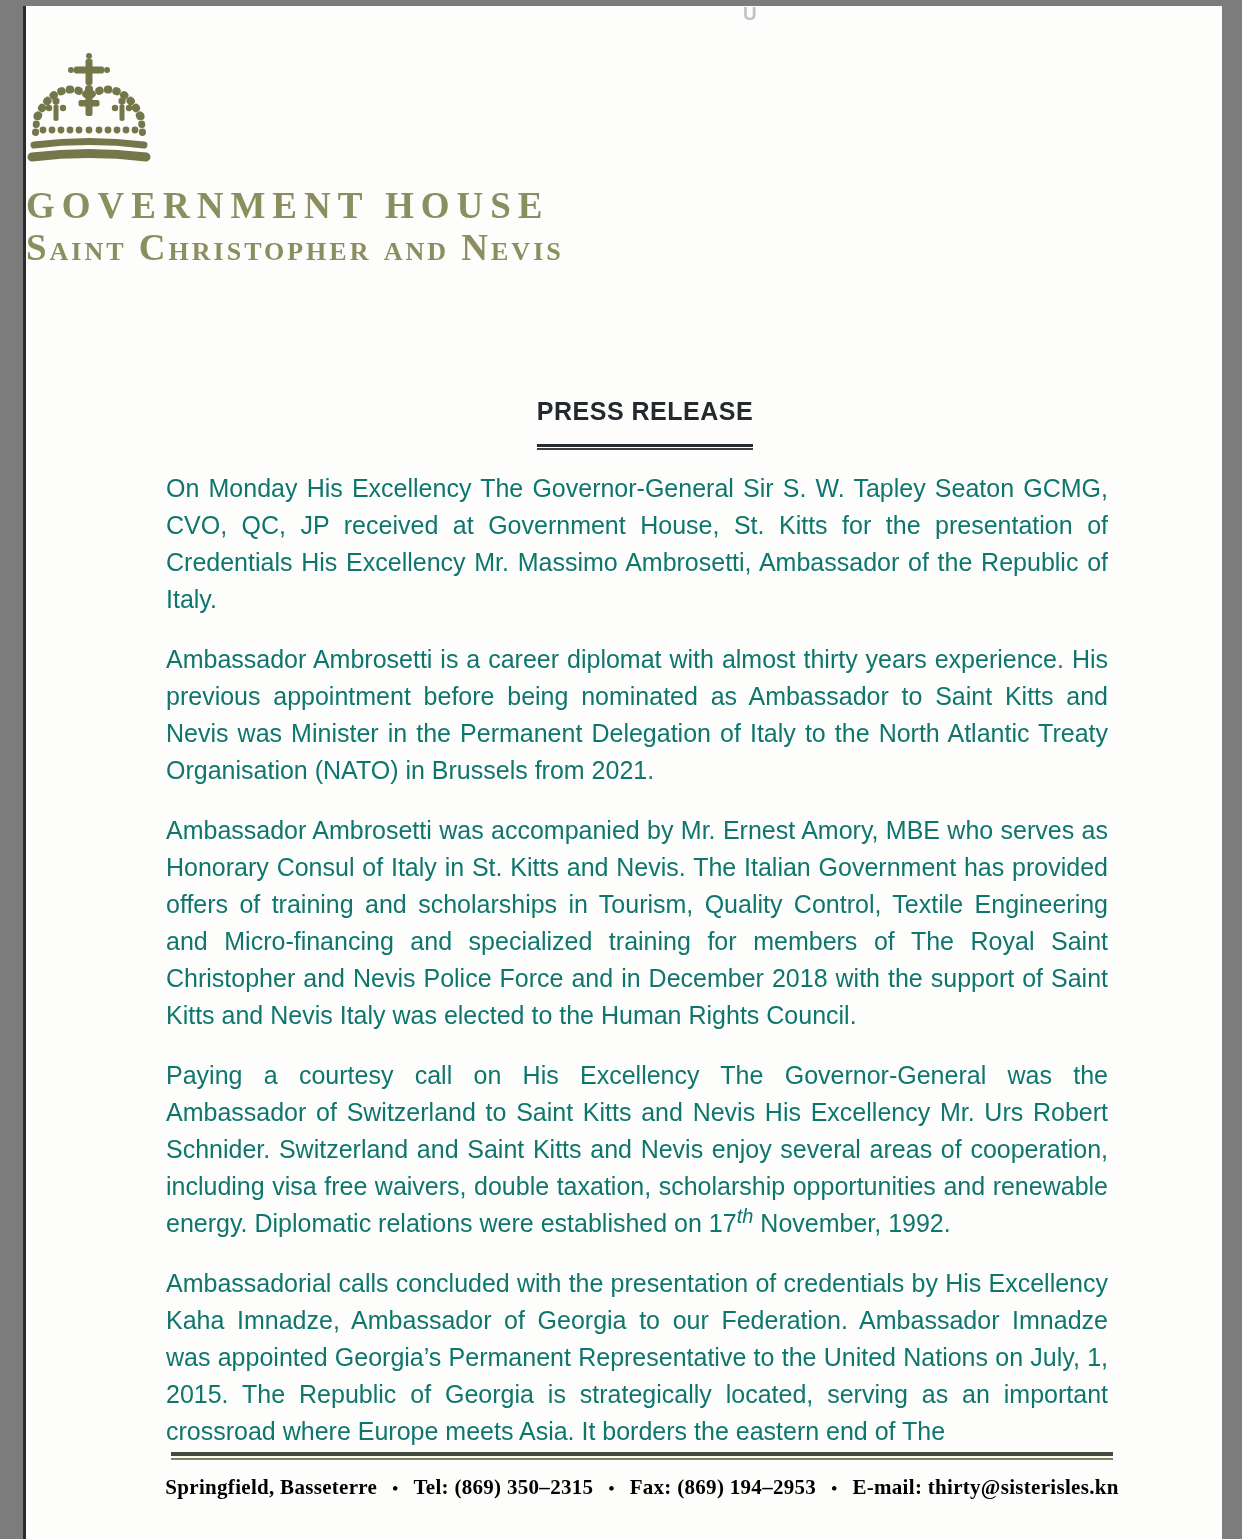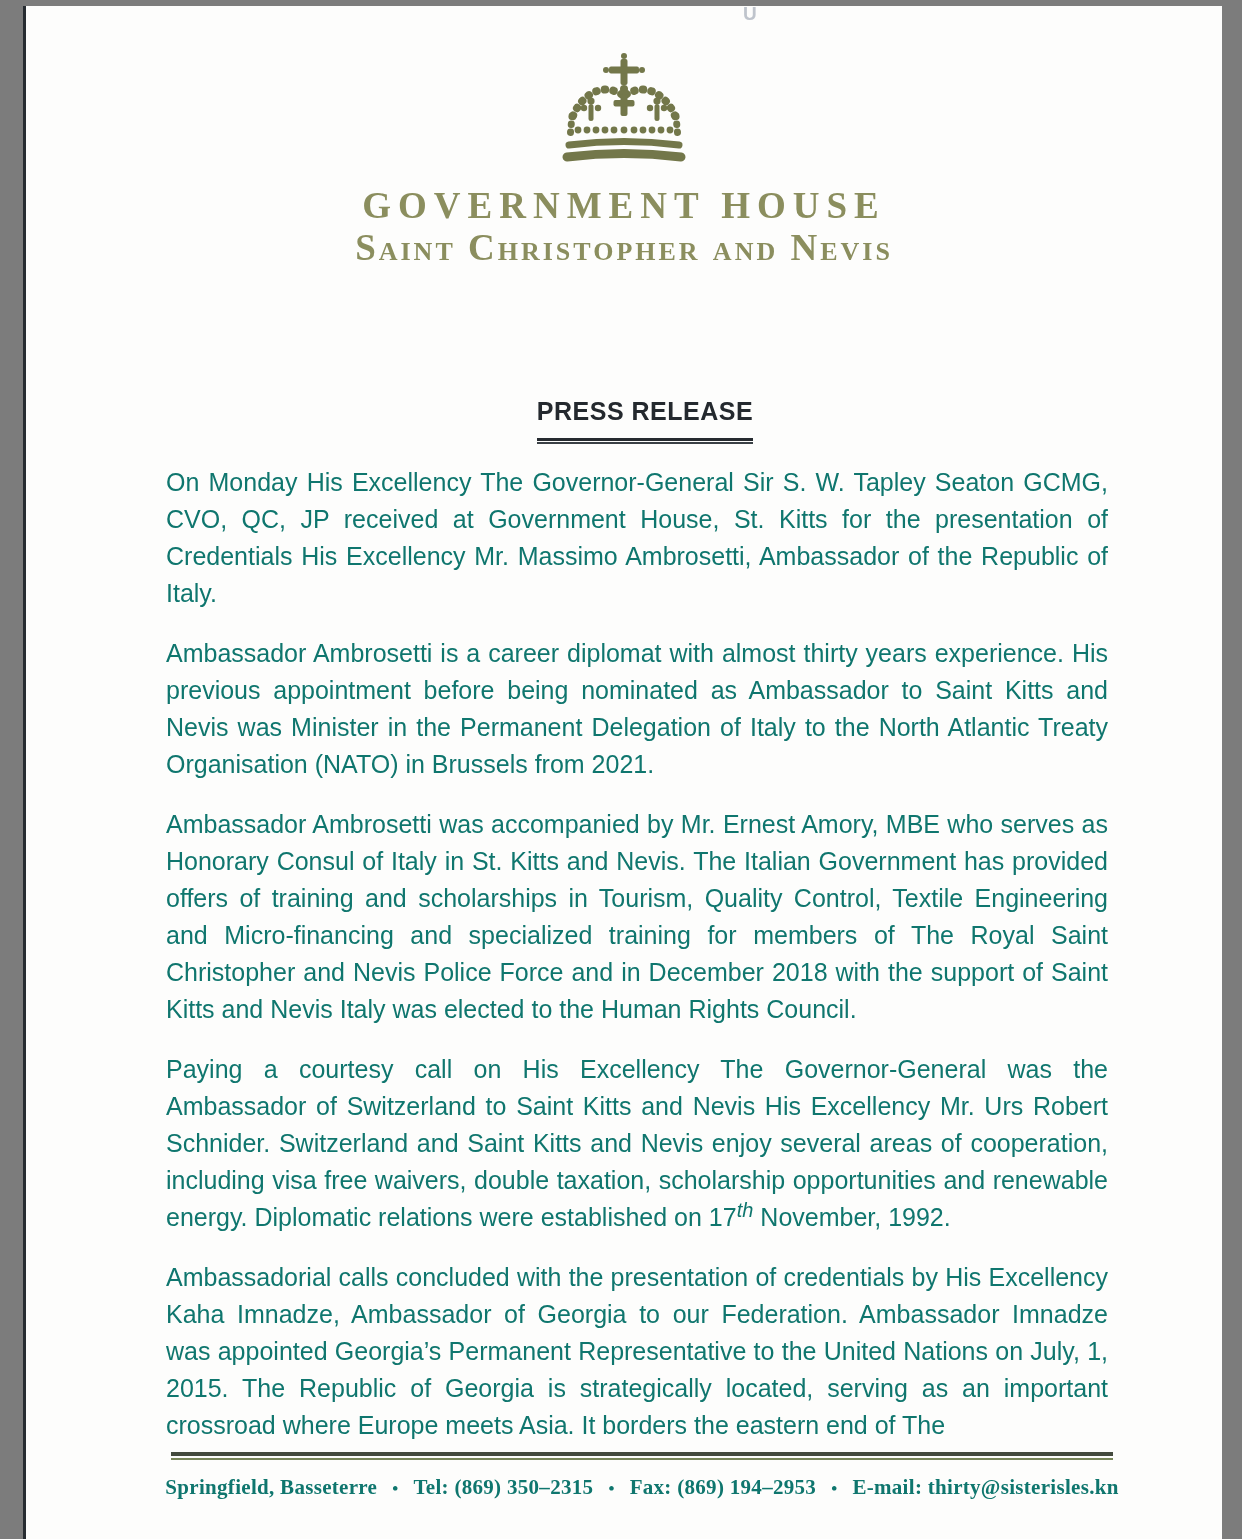--- a/index.html
+++ b/index.html
@@ -17,21 +17,21 @@
     box-sizing: border-box;
     background: #fdfdfc;
     border-left: 3px solid #272c31;
   }
   .scan-artifact {
     position: absolute;
     left: 717px; top: -3px;
     font-size: 19px; font-weight: 700;
     color: #bfc4cc;
   }
-  .letterhead { text-align: center; padding-top: 46px; }
+  .letterhead { padding-top: 46px; }
   .crown-wrap { line-height: 0; }
   .lh-title {
     margin: 12px 0 0;
     font-family: "Liberation Serif", serif;
     font-weight: 700;
     font-size: 37px; line-height: 40px;
     letter-spacing: 7px;
     color: #8b8e5e;
   }
   .lh-subtitle {
@@ -45,21 +45,21 @@
   }
   .content { padding: 0 114px 0 140px; }
   .doc-heading { margin: 132px 0 0; text-align: center; }
   .doc-heading .hd {
     position: relative;
     display: inline-block;
     font-size: 25px;
     letter-spacing: 0.5px;
     color: #24292e;
     border-bottom: 3px solid #262b30;
-    padding-bottom: 12px;
+    padding-bottom: 18px;
     margin-left: 16px;
   }
   .doc-heading .hd::after {
     content: "";
     position: absolute; left: 0; right: 0; bottom: -6px;
     height: 2px; background: #3a4045;
   }
   .body-para {
     margin: 23px 0 0;
     text-align: justify;
@@ -81,21 +81,21 @@
   .footer-text {
     margin-top: 15px;
     display: flex;
     justify-content: center;
     align-items: baseline;
     gap: 15px;
     font-family: "Liberation Serif", serif;
     font-weight: 700;
     font-size: 21px;
     letter-spacing: 0.3px;
-    color: #0f766e;
+    color: #000000;
     white-space: nowrap;
   }
   .footer-text .dot { font-size: 17px; }
 </style>
 </head>
 <body>
 
 <div class="page">
 
   <span class="scan-artifact">U</span>

